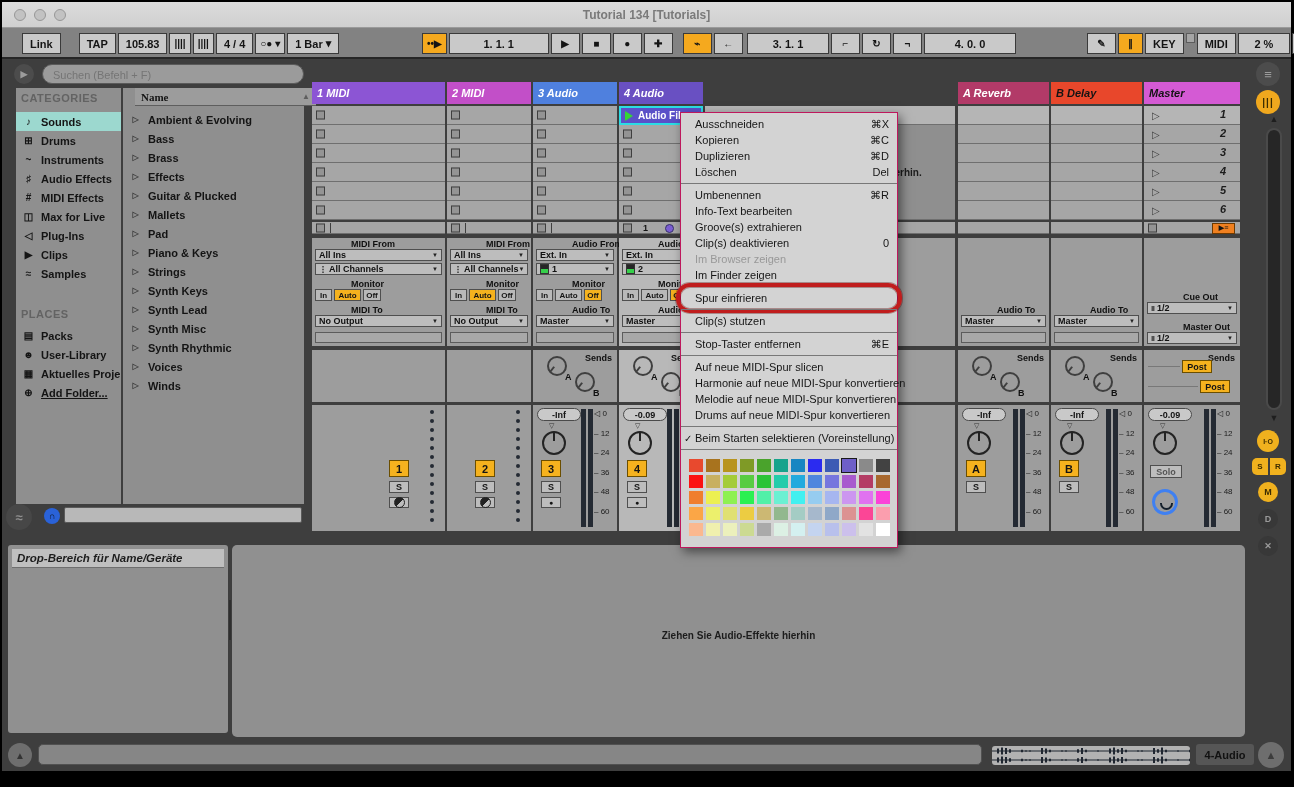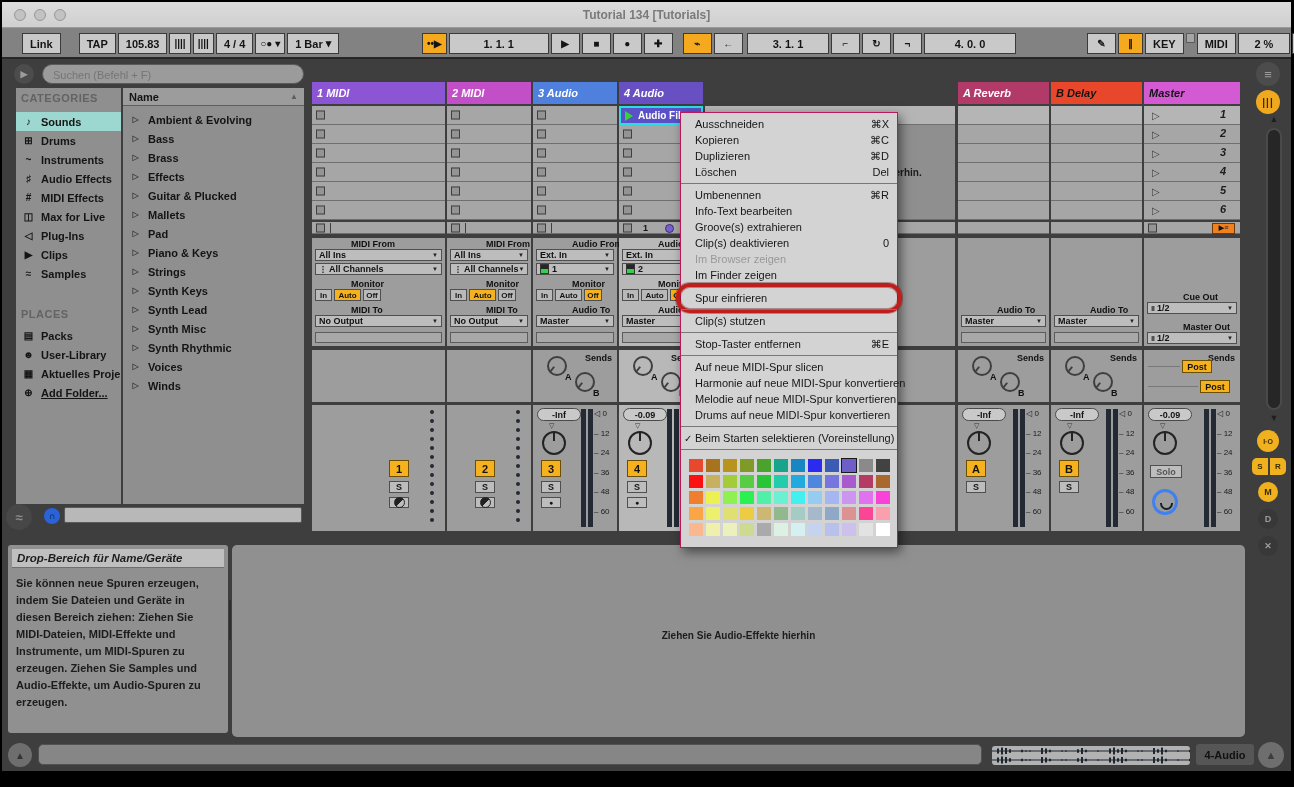--- a/index.html
+++ b/index.html
@@ -29,22 +29,22 @@
   #searchwrap input{width:100%;height:100%;background:transparent;border:0;outline:none;color:#5e5e5e;
        font-family:"Liberation Sans",sans-serif;font-size:11px;padding:0 10px;box-sizing:border-box;}
   #sidebar{left:16px;top:88px;width:105px;height:416px;background:#8f8f8f;}
   #blist{left:123px;top:88px;width:181px;height:416px;background:#8f8f8f;}
   .seclab{font-size:11px;font-weight:bold;color:#636363;letter-spacing:.5px;}
   .bitem{height:19px;display:flex;align-items:center;font-size:11px;font-weight:bold;color:#141414;
          padding-left:6px;gap:6px;white-space:nowrap;overflow:hidden;}
   .bitem .bic{width:13px;text-align:center;font-size:10px;flex:0 0 13px;}
   .bitem.selected{background:#9cd8cf;}
   .bitem.link span.lbl{text-decoration:underline;}
-  #namehead{left:0;top:0;width:100%;height:18px;background:#9c9c9c;border-bottom:1px solid #5e5e5e;
-            display:flex;align-items:center;padding:0 6px;font-size:11px;font-weight:bold;color:#141414;}
+  #namehead{left:12px;top:0;width:100%;height:18px;background:#9c9c9c;border-bottom:1px solid #5e5e5e;
+            display:flex;align-items:center;padding:0 6px;font-size:11px;font-weight:bold;color:#141414;font-family:Liberation Serif, serif;}
   
   .thead{font-style:italic;font-weight:bold;font-size:11px;line-height:22px;padding-left:5px;
          overflow:hidden;white-space:nowrap;}
   .cell{background:#a6a6a6;border-bottom:1px solid #6f6f6f;}
   .cell.hl{background:#b5b5b5;}
   .panel{background:#9d9d9d;}
   .panel.selt{background:#b8b8b8;}
   .stopsq{width:9px;height:9px;background:#949494;border:1px solid #3f3f3f;}
   .iolab{font-size:9px;font-weight:bold;color:#101010;line-height:10px;white-space:nowrap;padding-left:3px;margin-left:36px;}
   .sel9{background:#bdbdbd;border:1px solid #4f4f4f;font-size:9px;font-weight:bold;color:#101010;
@@ -762,21 +762,20 @@
     </div>
   <div class="ab circ" style="left:1258px;top:509px;width:20px;height:20px;background:#383838;color:#9a9a9a;font-size:9px">
       <span>D</span>
     </div>
   <div class="ab circ" style="left:1258px;top:536px;width:20px;height:20px;background:#383838;color:#9a9a9a;font-size:9px">
       <span>✕</span>
     </div>
 
   <div class="ab" id="infopanel">
     <div class="ab" id="infotitle">Drop-Bereich für Name/Geräte</div>
-    <div class="ab" id="infobody">Sie können neue Spuren erzeugen, indem Sie Dateien und Geräte in diesen Bereich ziehen: Ziehen Sie MIDI-Dateien, MIDI-Effekte und Instrumente, um MIDI-Spuren zu erzeugen. Ziehen Sie Samples und Audio-Effekte, um Audio-Spuren zu erzeugen.</div>
   </div>
   <div class="ab" style="left:229px;top:600px;width:2px;height:40px;background:#2e2e2e"></div>
   <div class="ab" style="left:233px;top:600px;width:2px;height:40px;background:#2e2e2e"></div>
   <div class="ab" id="devicearea">
     <div class="ab" id="devicehint">Ziehen Sie Audio-Effekte hierhin</div>
   </div>
 
   <div class="ab circ" style="left:8px;top:743px;width:24px;height:24px;background:#6e6e6e;color:#333;font-size:10px">
       <span>▲</span>
     </div>

